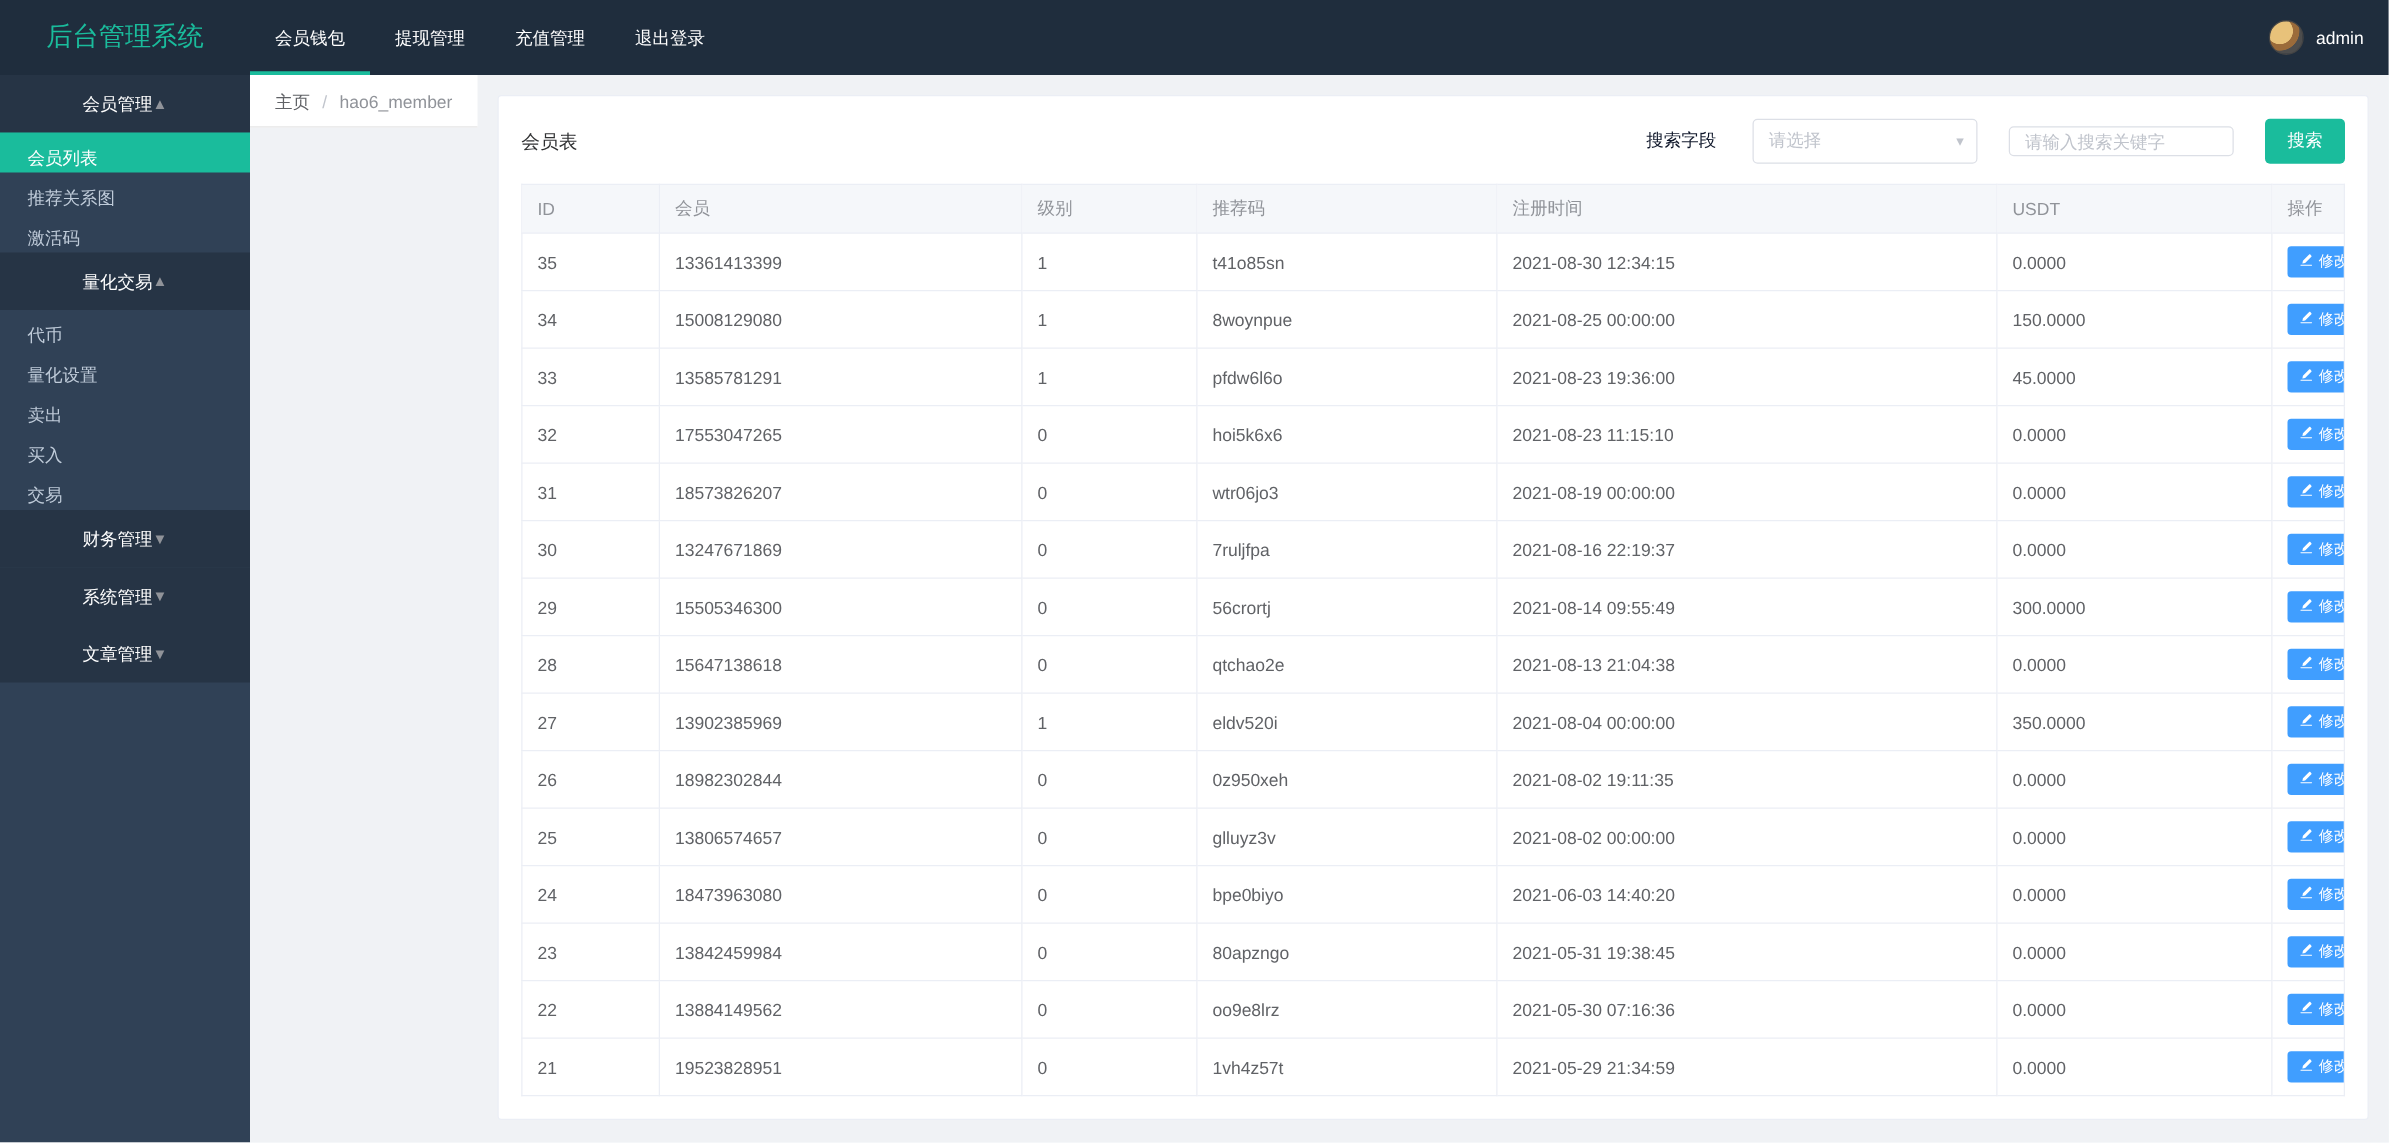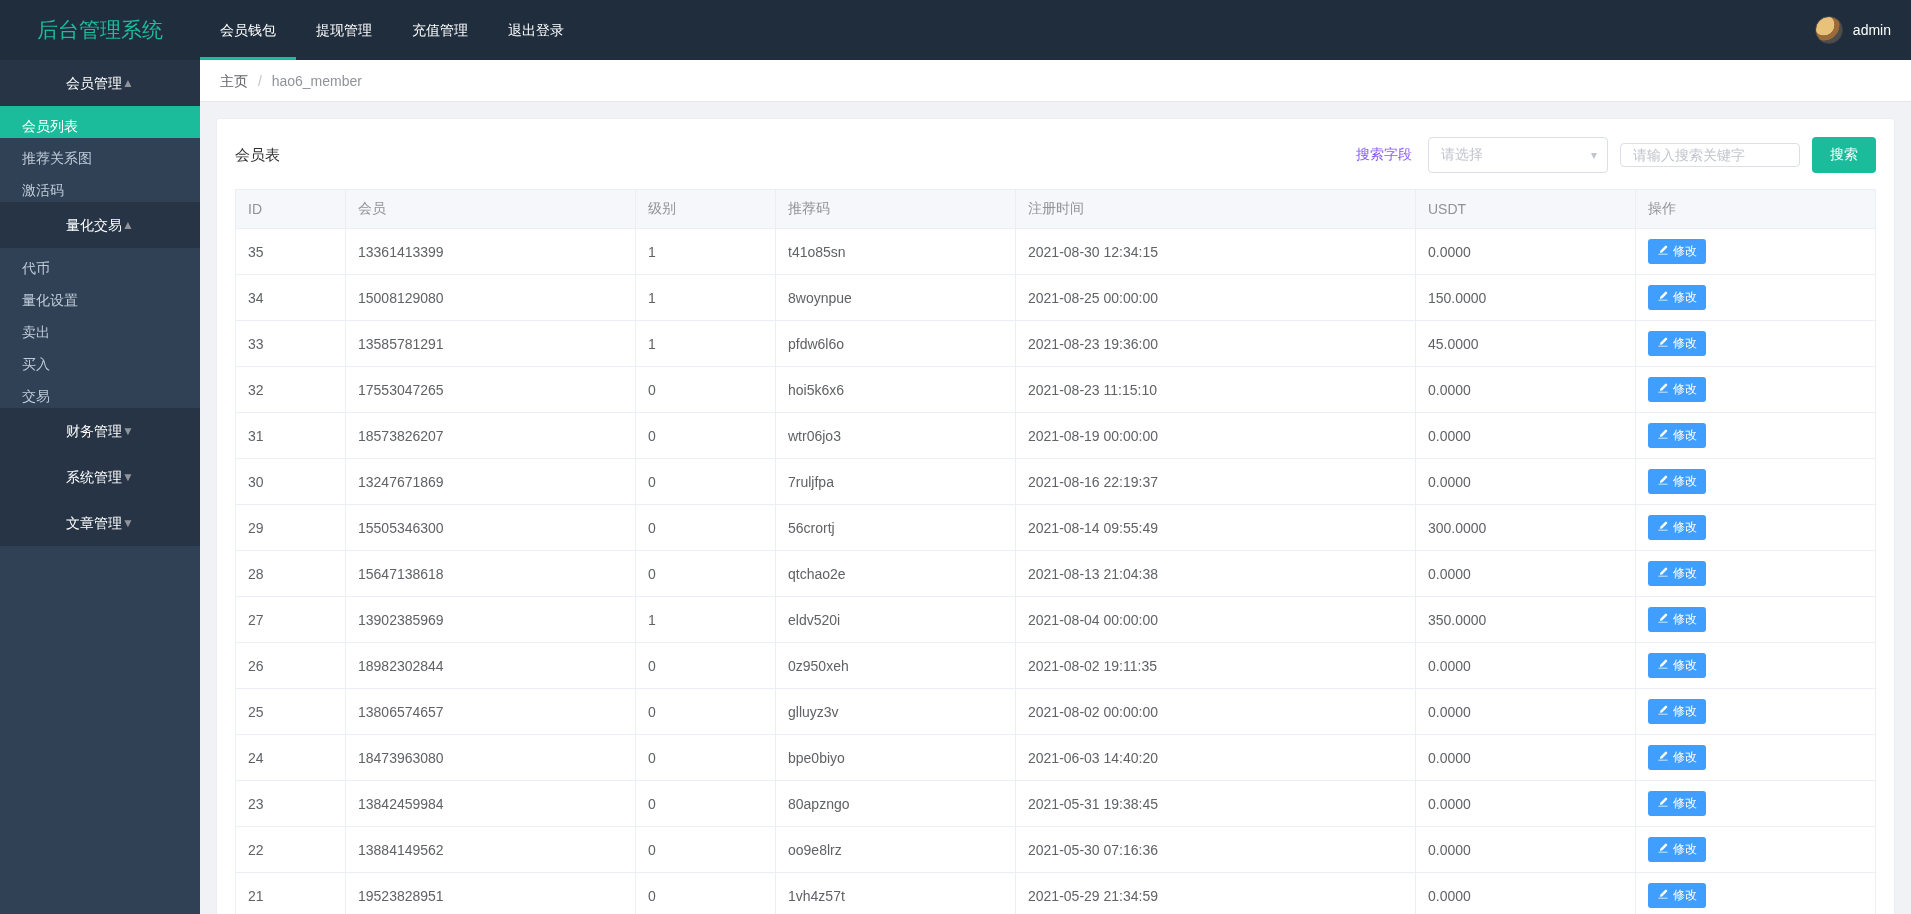--- a/index.html
+++ b/index.html
@@ -80,21 +80,21 @@
     height: 32px;
     line-height: 40px;
     padding-left: 22px;
     cursor: pointer;
     color: #bfcbd9;
     font-size: 14px;
   }
   .side-item.active { background: #1abc9c; color: #fff; }
 
   
-  .main { flex: 1; display: flex; flex-direction: column; min-width: 0; background: #f0f2f5; }
+  .main { flex: 1; display: flex; flex-direction: row; min-width: 0; background: #f0f2f5; }
   .breadcrumb {
     height: 42px;
     line-height: 42px;
     background: #fff;
     padding: 0 20px;
     font-size: 14px;
     color: #909399;
     border-bottom: 1px solid #e6e6e6;
   }
   .breadcrumb a { color: #606266; cursor: pointer; }
@@ -104,25 +104,25 @@
     background: #fff;
     border-radius: 3px;
     border: 1px solid #ebeef5;
     padding: 18px;
   }
 
   .panel-header {
     display: flex;
     align-items: center;
     margin-bottom: 16px;
-    gap: 12px;
+    gap: 25px;
   }
   .panel-title { font-size: 15px; color: #303133; }
   .panel-header-spacer { flex: 1; }
-  .label { color: #8b5cf6; font-size: 14px; margin-right: 4px; }
+  .label { color: #0f172a; font-size: 14px; margin-right: 4px; }
 
   .select {
     position: relative;
     width: 180px;
     height: 36px;
     border: 1px solid #dcdfe6;
     border-radius: 4px;
     background: #fff;
     display: flex;
     align-items: center;

